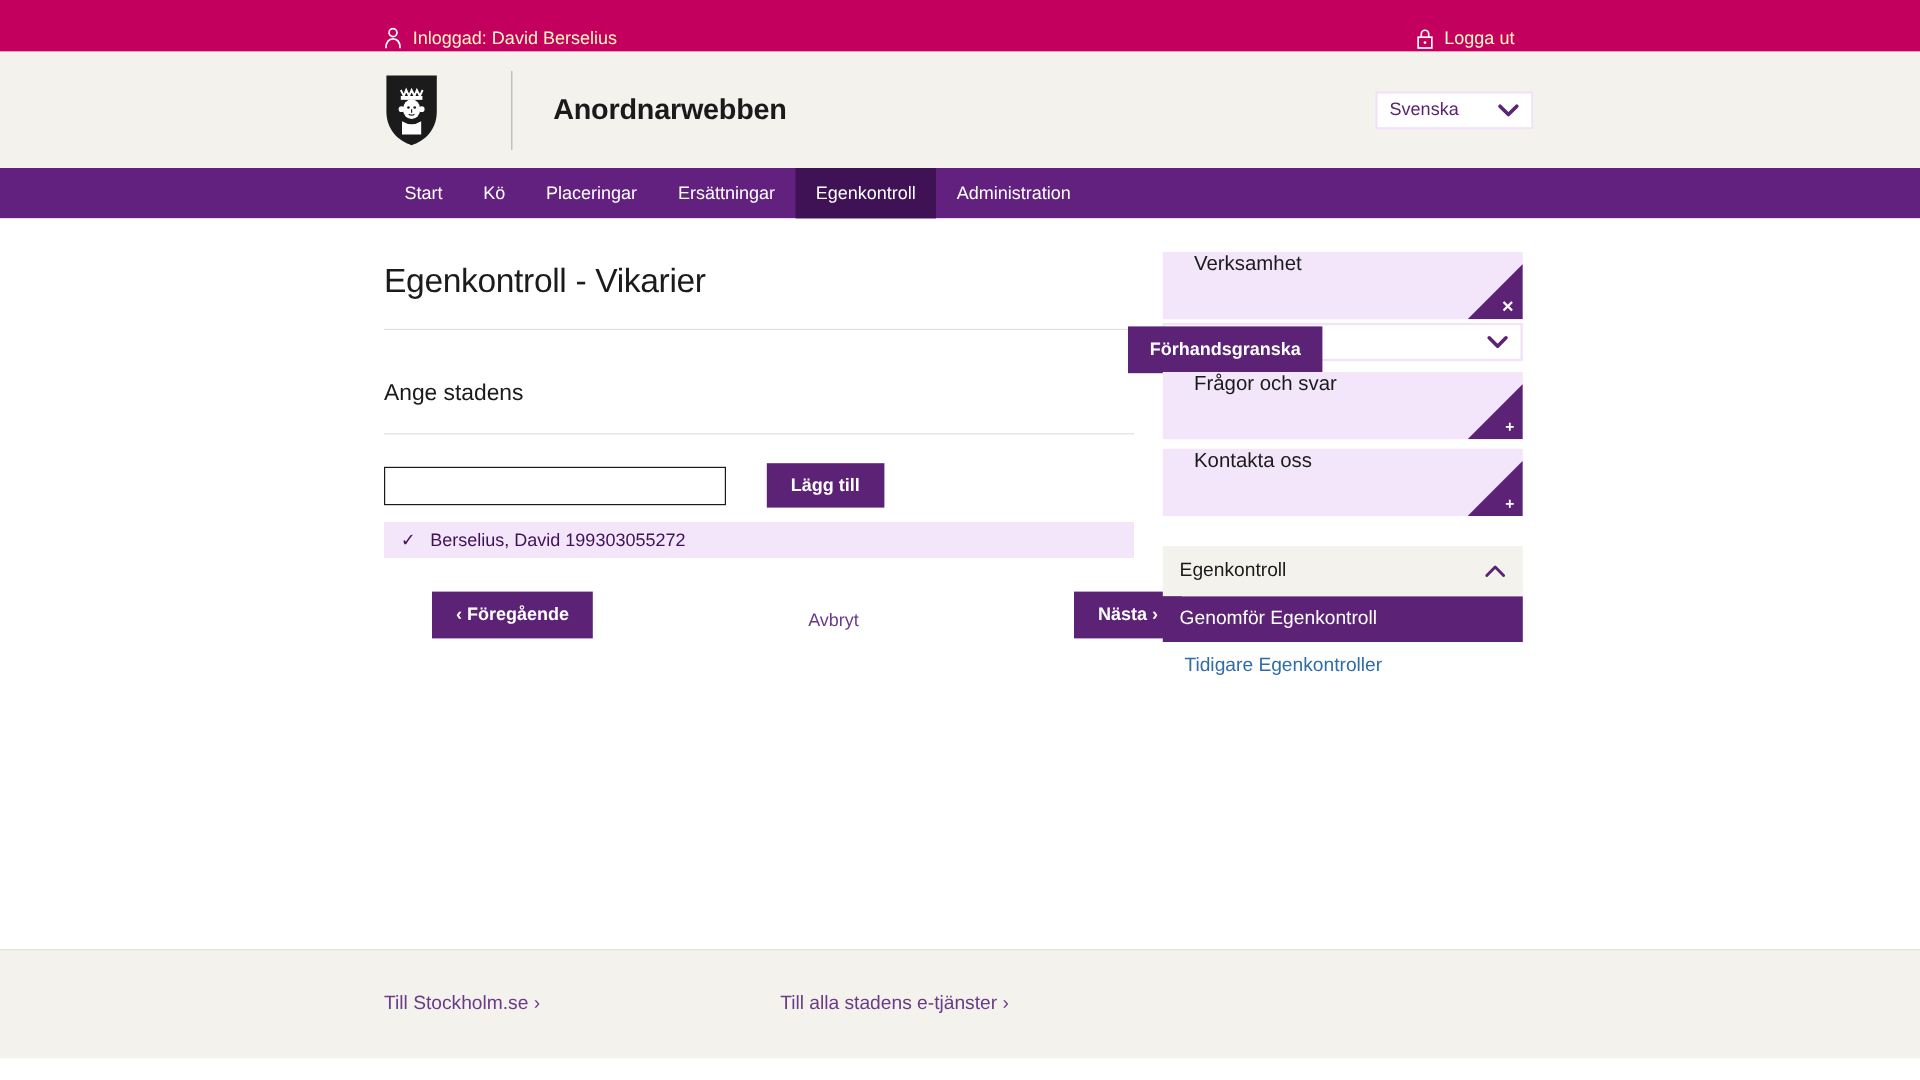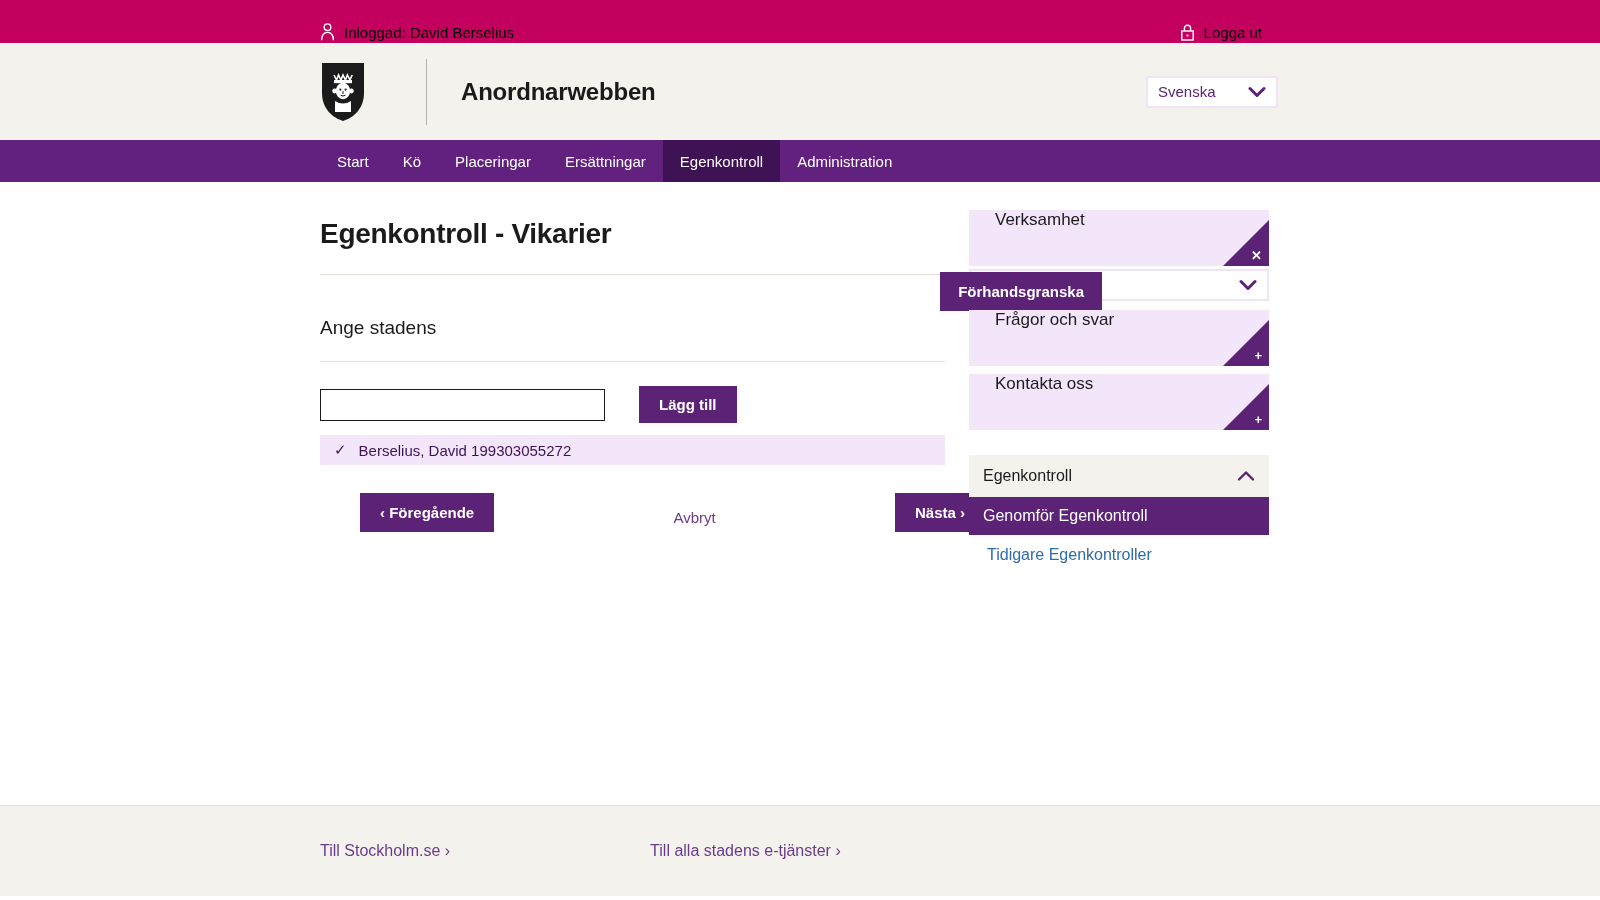--- a/index.html
+++ b/index.html
@@ -15,21 +15,21 @@
 
   
   .topbar {
     height: 43px; background: #c4005f; color: #fff;
     display: flex; align-items: center; justify-content: space-between;
     padding: 0 320px 0 320px;
     font-size: 15px;
   }
   .topbar-left, .topbar-right { display: flex; align-items: center; gap: 9px; }
   .topbar-right { margin-right: 18px; }
-  .topbar a, .topbar span { color:#000000; text-decoration:none;margin-top:21px; }
+  .topbar a, .topbar span { color:#fef9c3; text-decoration:none;margin-top:21px; }
   .ico { display:inline-block; line-height:0; }
 
   
   .header {
     height: 97px; background: #f4f2ec;
     display: flex; align-items: center;
     padding: 0 320px;
     position: relative;
   }
   .logo-wrap { display:flex; align-items:center; gap:14px; }
@@ -72,21 +72,21 @@
   .content {
     display: flex; padding: 0 320px; gap: 24px;
     min-height: 620px; background:#fff;
   }
   .main-col { width: 625px; padding-top: 36px; }
   .side-col { width: 300px; padding-top: 28px; }
 
   
   .title-row { position: relative; }
   h1.page-title {
-    font-size: 28px; font-weight: 700; color:#1b1b1b;
+    font-size: 28px; font-weight: 400; color:#1b1b1b;
     margin: 0 0 24px 0; letter-spacing: -0.3px;
   }
   .hr-title { height:1px; background:#e2e0d9; width: 625px; }
 
   .print-link {
     position: absolute; right: -163px; top: 4px;
     display: flex; align-items: center; gap: 6px;
     color: #5c2275; font-size: 15px; font-weight: 700;
     text-decoration: none; cursor: pointer;
   }
@@ -177,21 +177,21 @@
     display:flex; align-items:center; padding: 0 14px;
     font-size: 16px; cursor:pointer;
   }
   .menu-item-link {
     height: 40px; display:flex; align-items:center; padding: 0 18px;
     font-size: 16px; color:#2f6ca8; text-decoration:none; cursor:pointer;
   }
 
   
   .footer {
-    position:absolute; left:0; bottom:4px; width:1600px; height:91px;
+    position:absolute; left:0; bottom:18px; width:1600px; height:91px;
     background:#f4f2ec; border-top:1px solid #e2e0d9;
     display:flex; align-items:center; padding: 0 320px;
   }
   .footer a {
     color:#6b3b8a; font-size:16px; text-decoration:none; cursor:pointer;
   }
   .footer a:first-child { margin-right: 200px; }
 </style>
 </head>
 <body>

